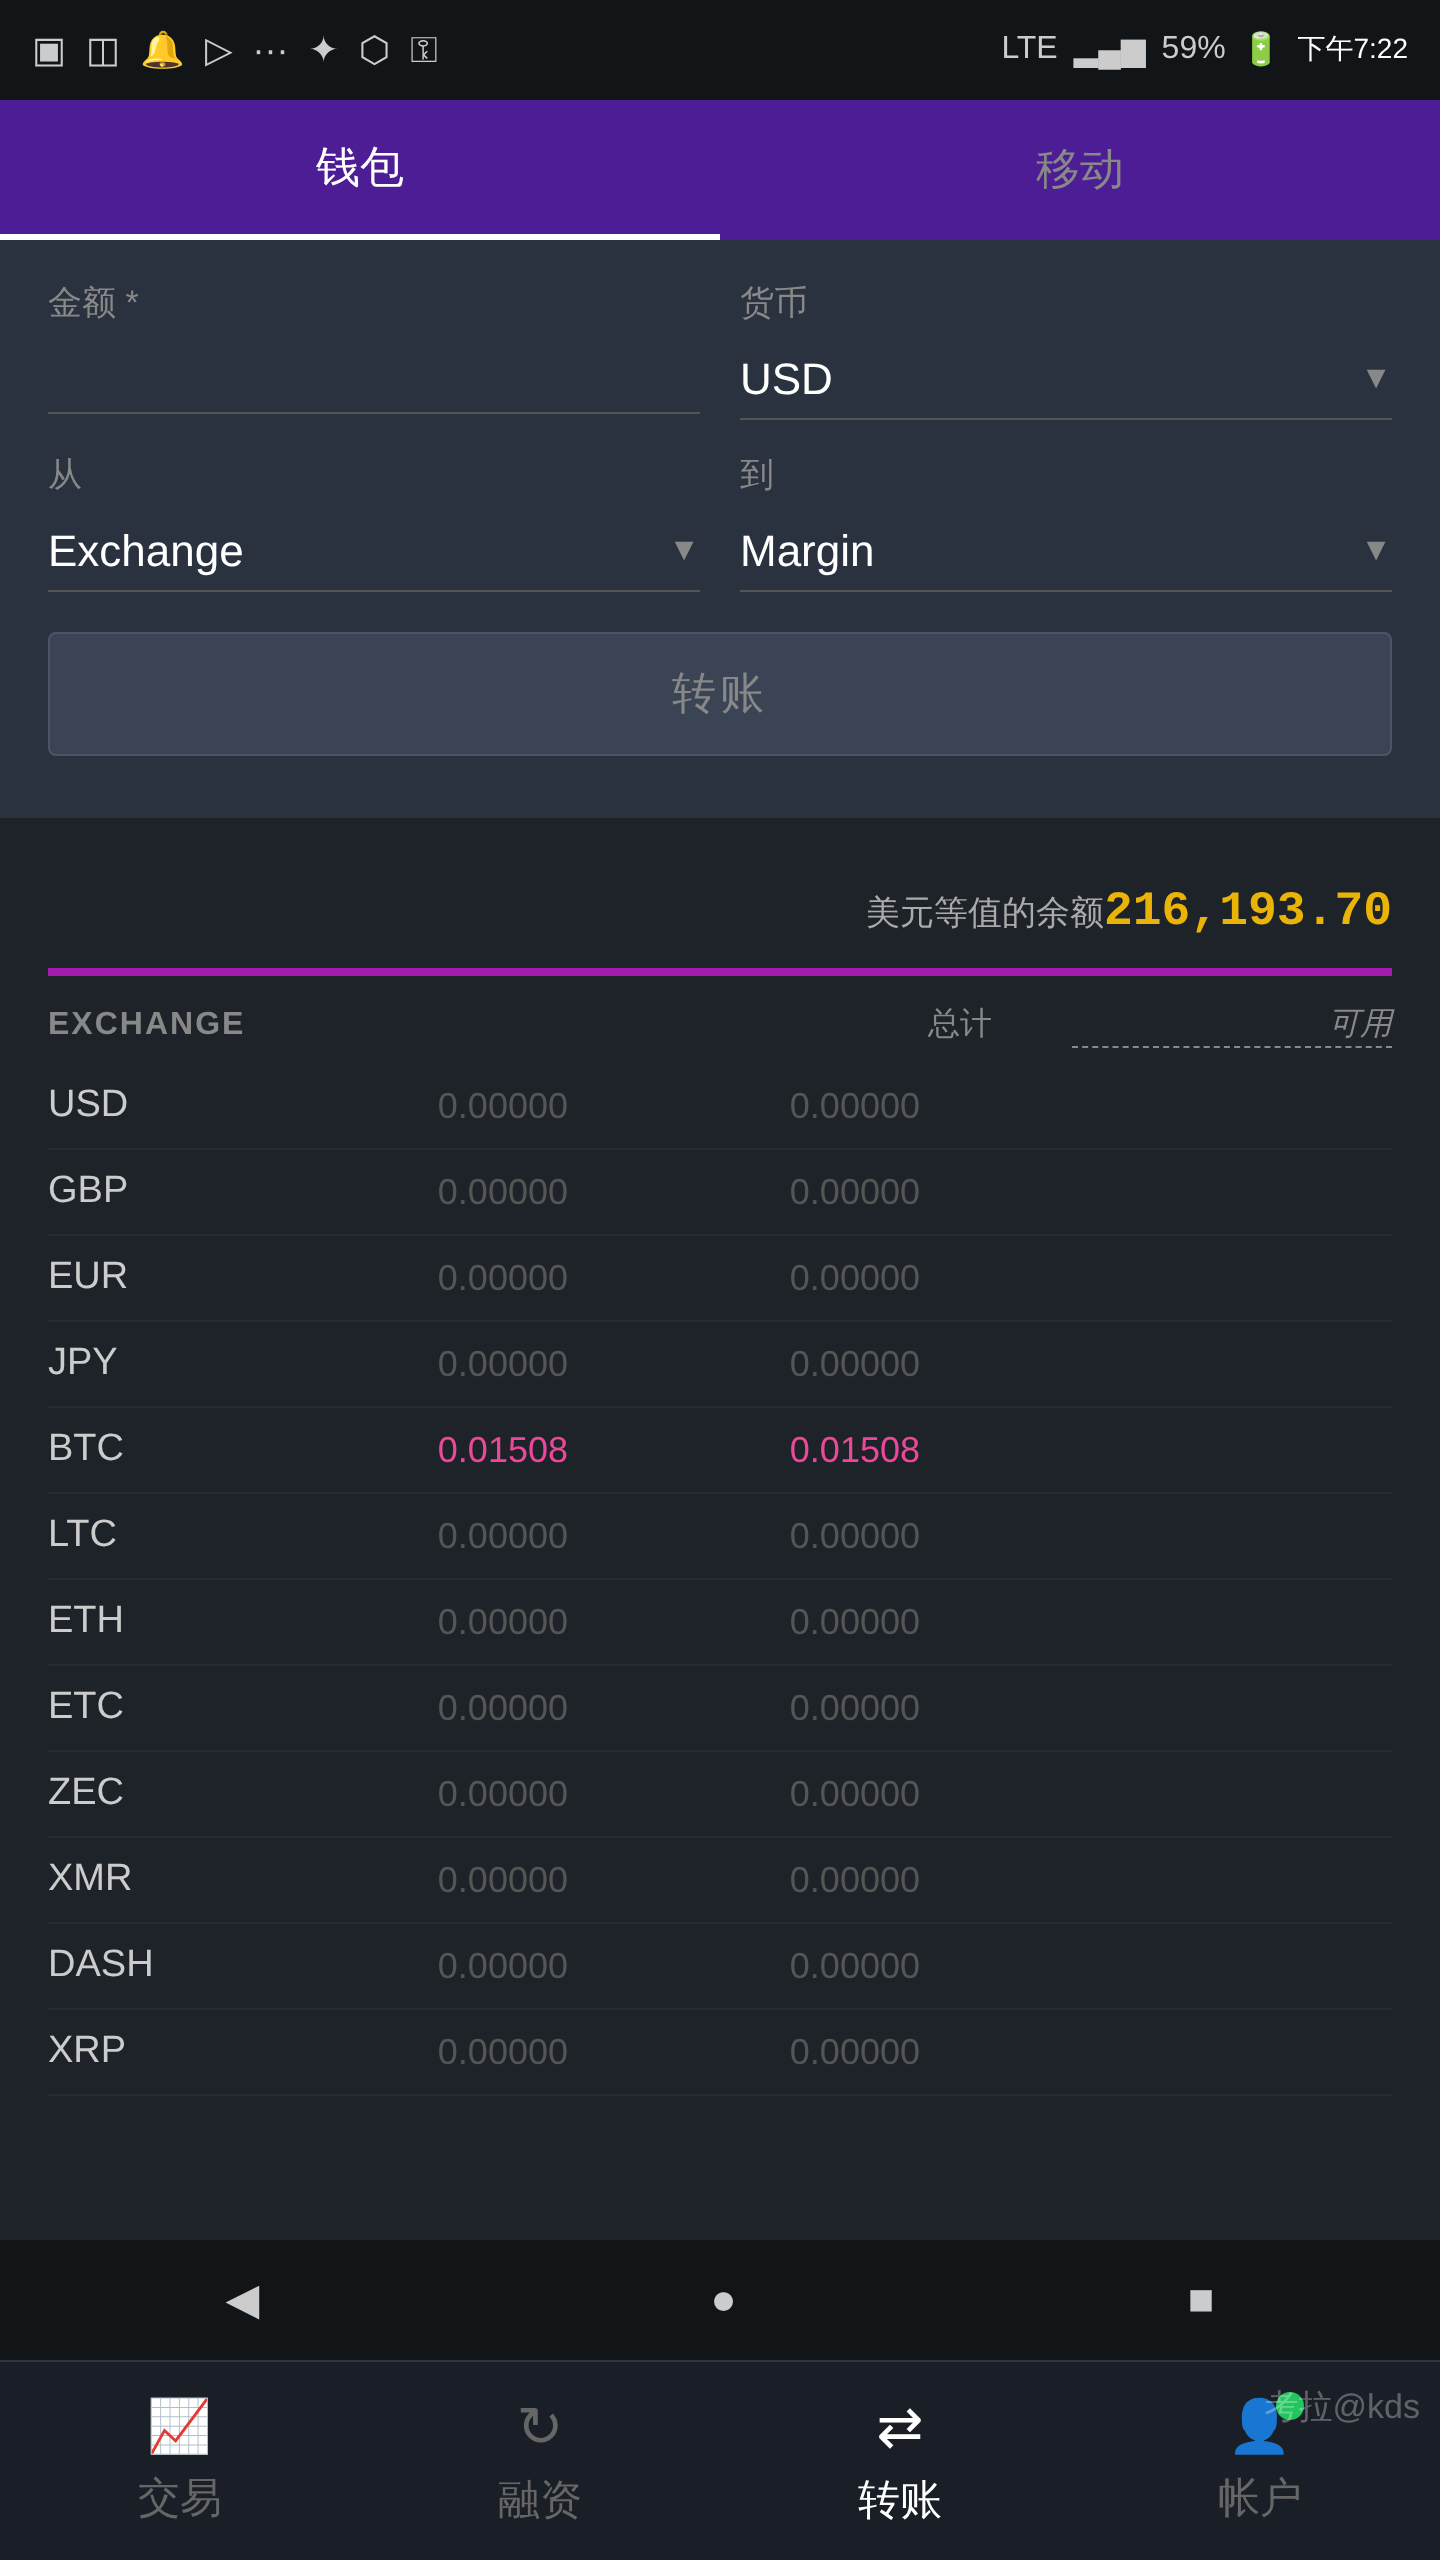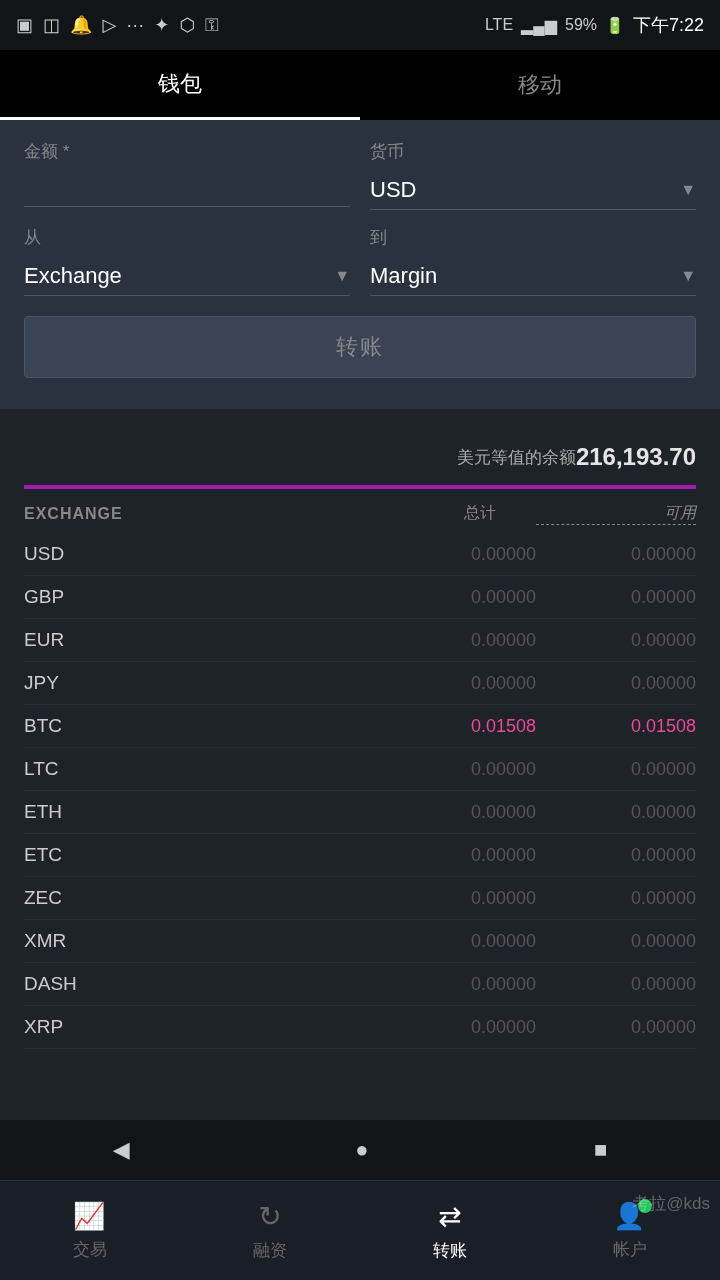--- a/index.html
+++ b/index.html
@@ -34,29 +34,29 @@
       font-size: 18px;
     }
     .status-right {
       display: flex;
       align-items: center;
       gap: 8px;
       color: #ccc;
       font-size: 16px;
     }
     .time-text {
-      font-size: 18px;
+      font-size: 14px;
       color: #fff;
     }
 
     
     .top-tabs {
       display: flex;
       width: 100%;
-      background: #000000;
+      background: #4c1d95;
       height: 70px;
       text-align: right;
     }
     .top-tab {
       flex: 1;
       display: flex;
       align-items: center;
       justify-content: center;
       font-size: 22px;
       color: #aaa;
@@ -152,22 +152,23 @@
       align-items: center;
       padding: 14px 0;
       border-bottom: 4px solid #a21caf;
     }
     .balance-label {
       font-size: 17px;
       color: #aaa;
     }
     .balance-value {
       font-size: 24px;
-      color: #e5e5e5;
+      color: #eab308;
       font-weight: bold;
+      font-family: Liberation Mono, monospace;
     }
 
     
     .exchange-table {
       background: #1e2329;
       padding: 0 24px;
     }
     .table-header {
       display: flex;
       justify-content: space-between;
@@ -202,22 +203,21 @@
       border-bottom: 1px solid #252c35;
     }
     .table-currency {
       font-size: 19px;
       color: #ccc;
       width: 100px;
     }
     .table-values {
       display: flex;
       flex: 1;
-      justify-content: flex-end;
-      gap: 0;
+      gap: 16px;
     }
     .table-val {
       font-size: 18px;
       color: #ccc;
       text-align: right;
       min-width: 160px;
     }
     .table-val .zero {
       color: #555;
     }
@@ -246,21 +246,21 @@
       cursor: pointer;
     }
     .nav-icon {
       font-size: 26px;
       color: #666;
     }
     .nav-icon.active {
       color: #fff;
     }
     .nav-label {
-      font-size: 17px;
+      font-size: 21px;
       color: #666;
     }
     .nav-label.active {
       color: #fff;
     }
     .nav-item-account {
       position: relative;
     }
     .online-dot {
       width: 14px;

